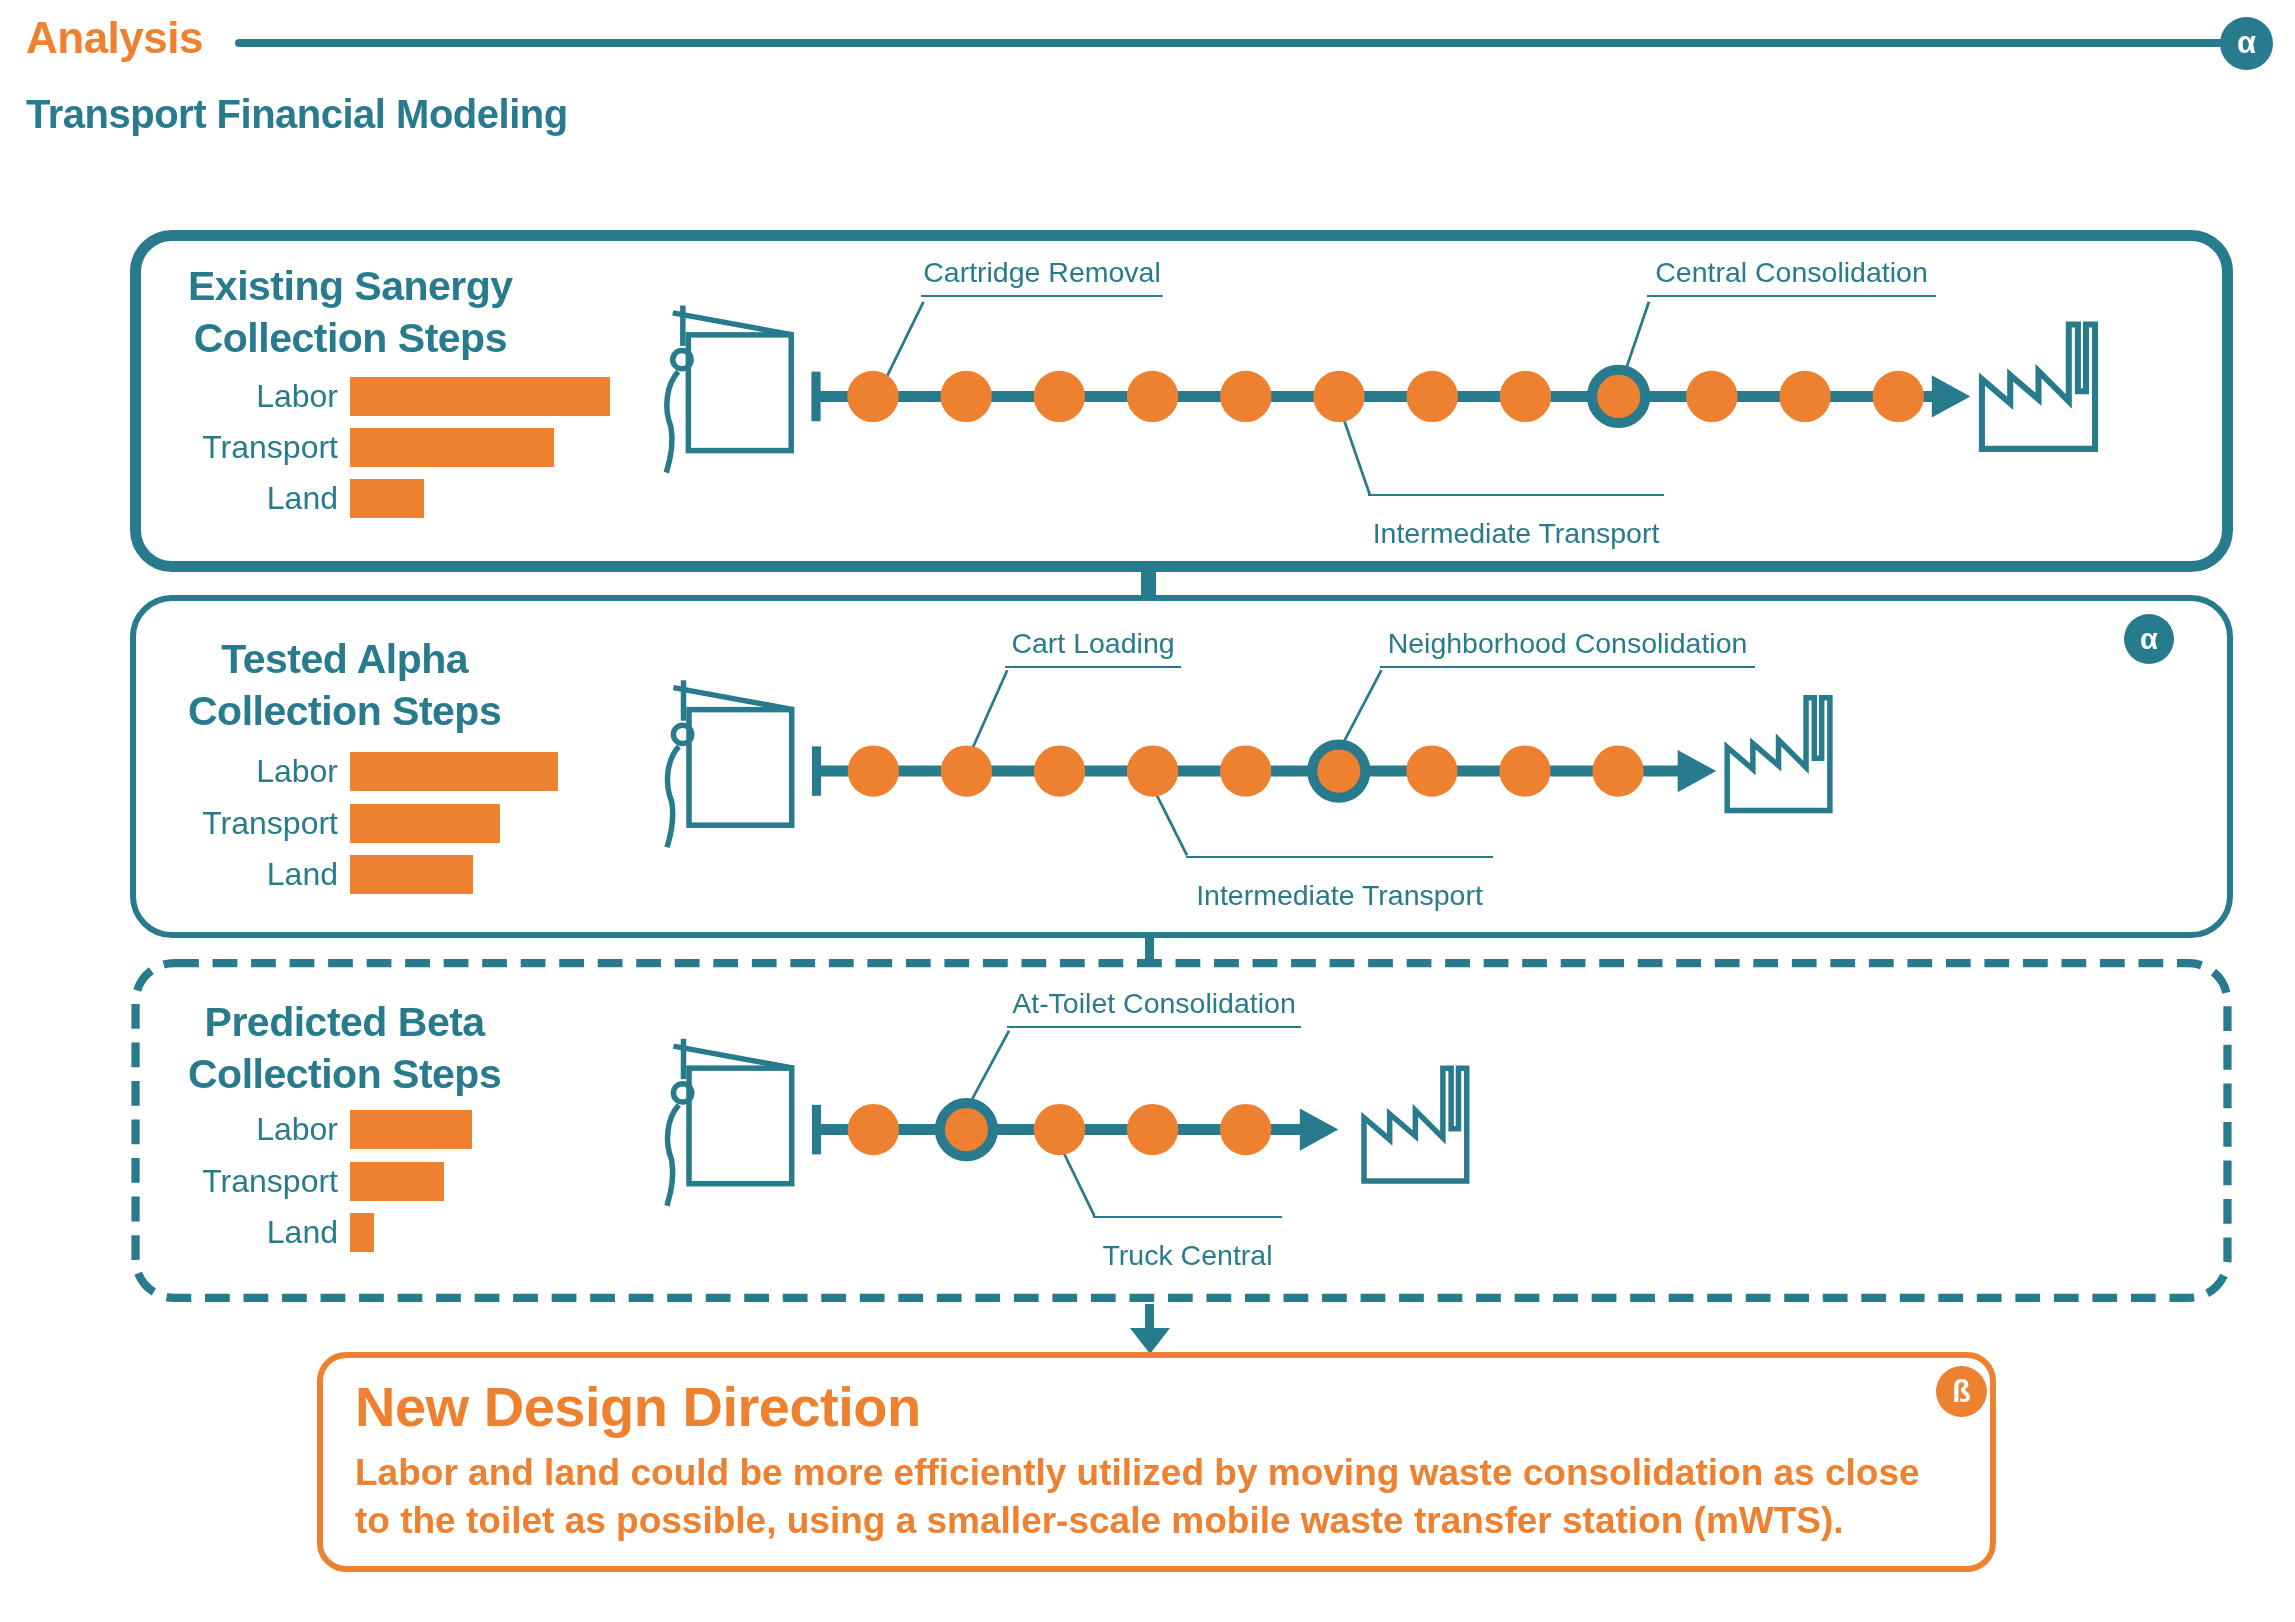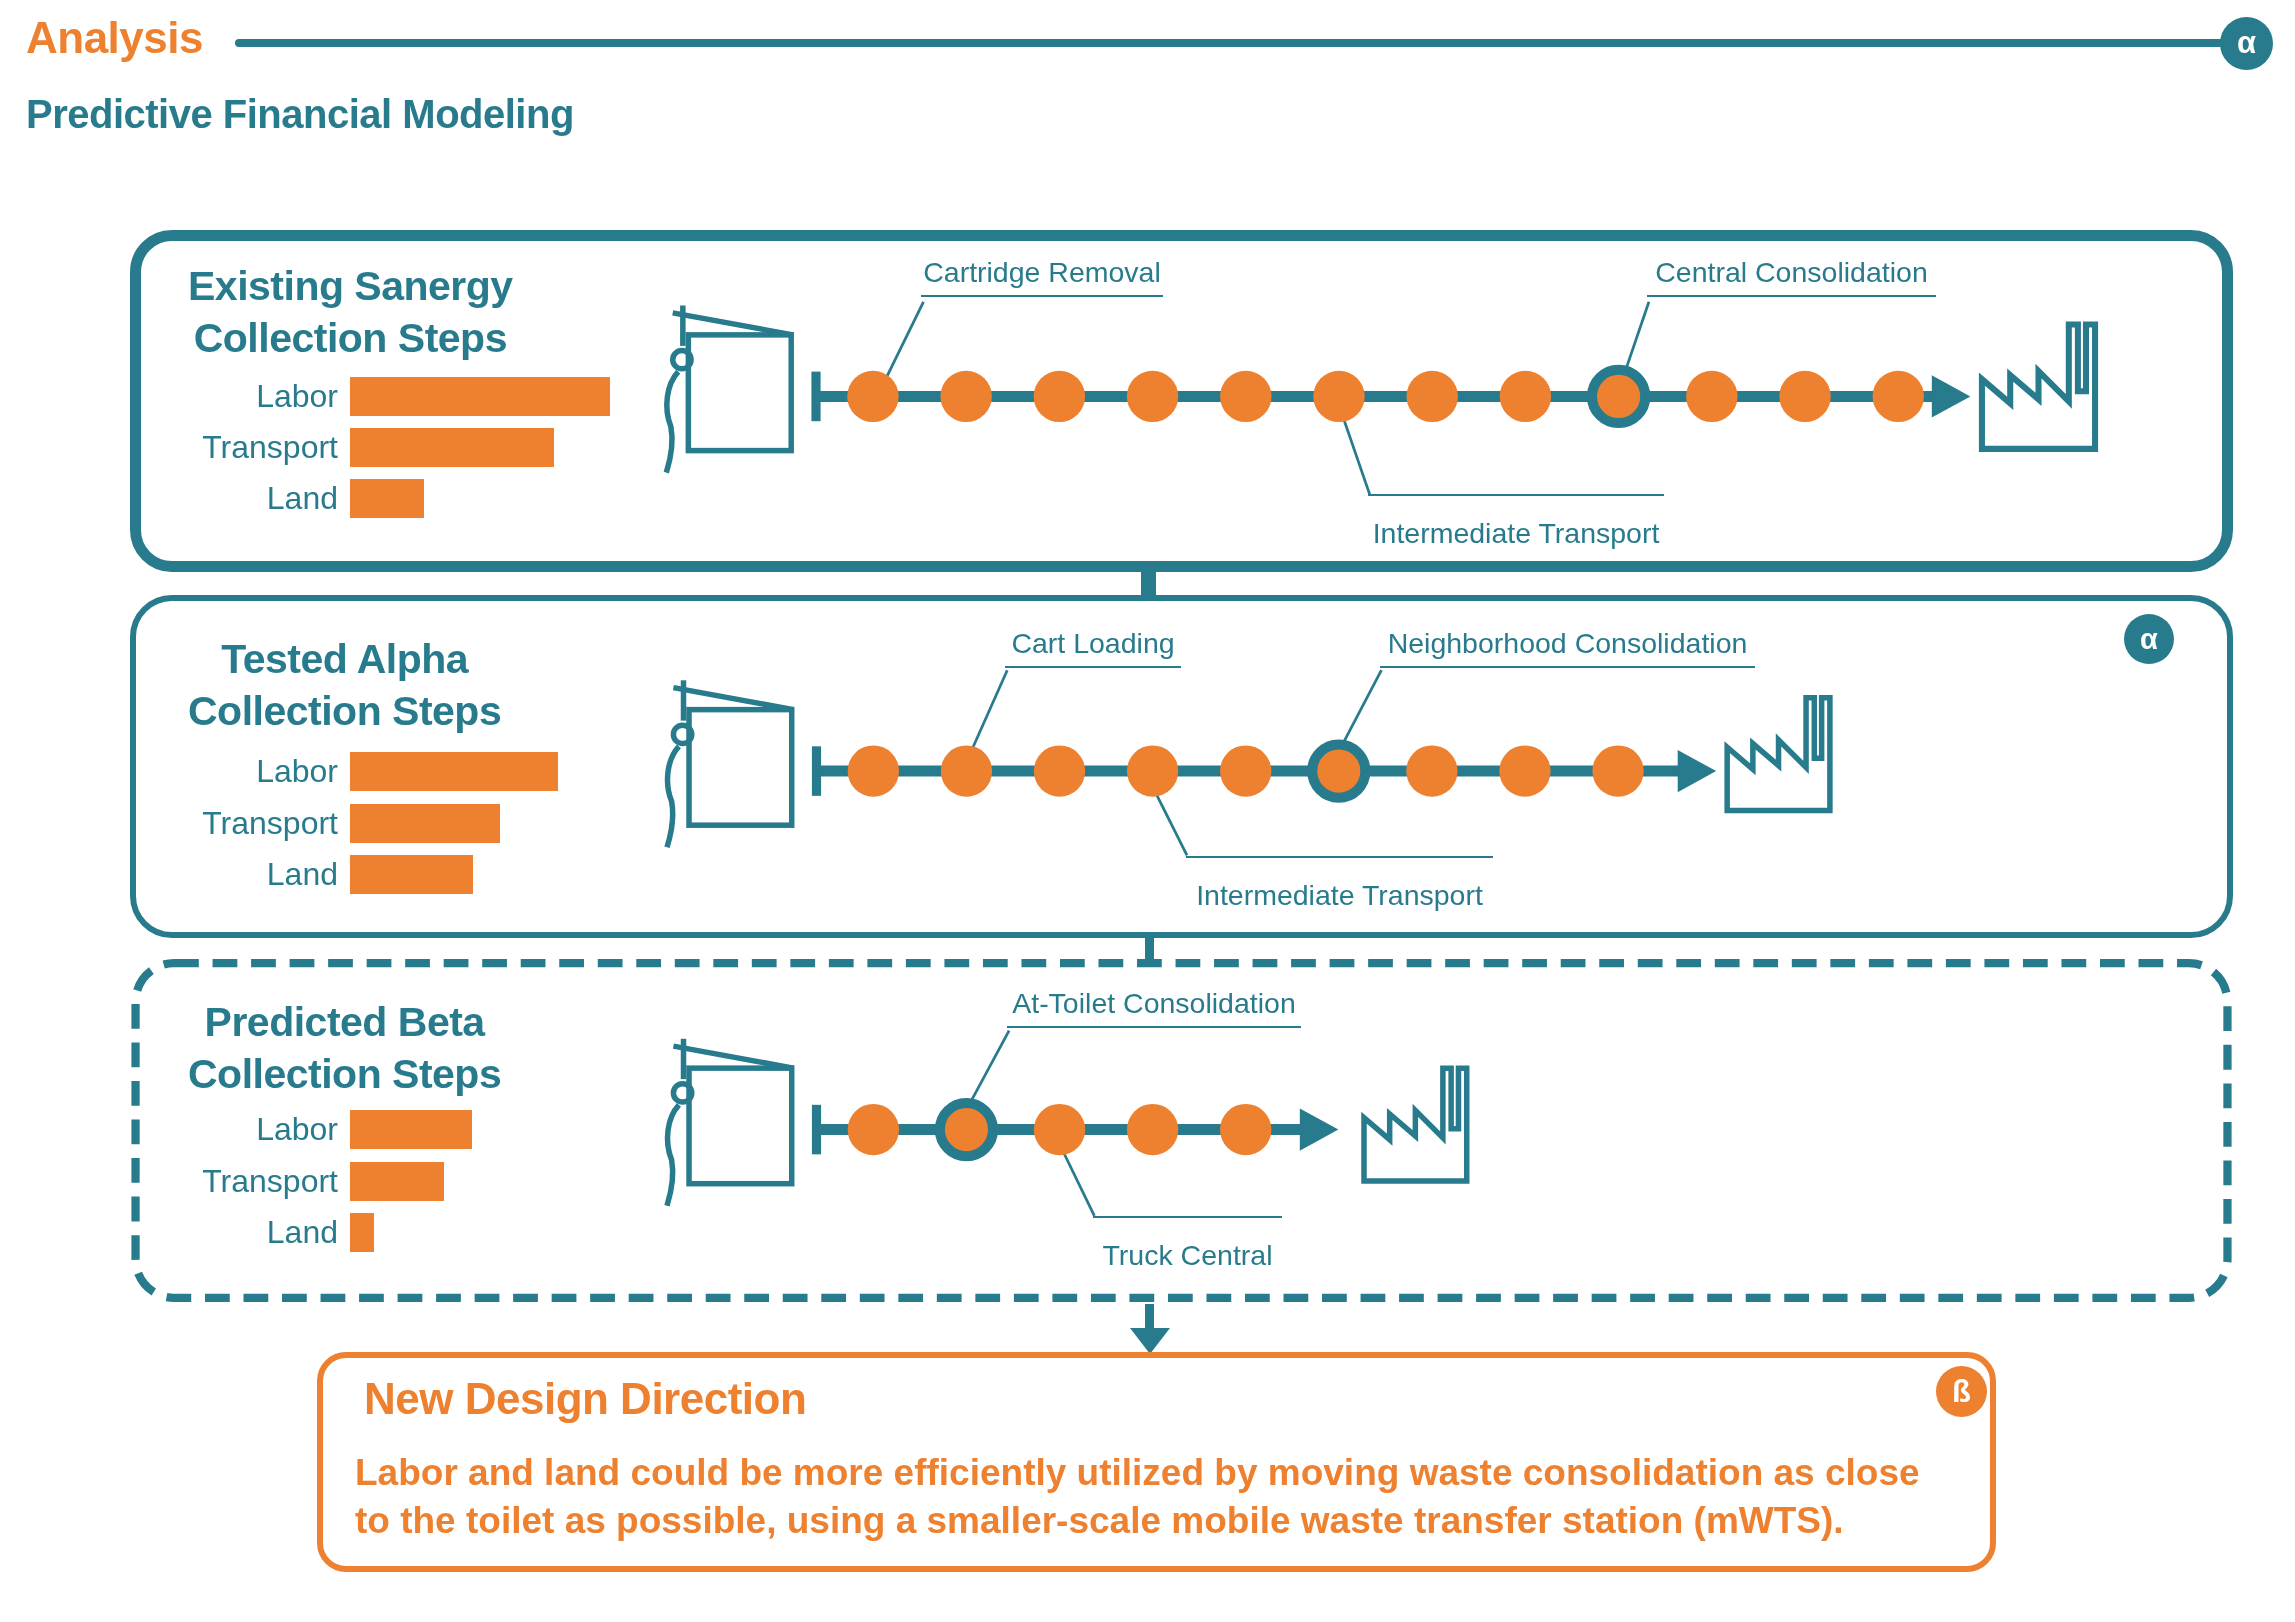--- a/index.html
+++ b/index.html
@@ -55,21 +55,21 @@
 
   
   .connector{background:var(--teal);}
   .c1{left:1141px;top:562px;width:14.7px;height:39px;}
   .c2{left:1145px;top:932px;width:9.2px;height:33px;}
   .c3{left:1145px;top:1304px;width:9.2px;height:26px;}
   .c3-arrow{left:1130px;top:1328px;width:0;height:0;border-left:20px solid transparent;border-right:20px solid transparent;border-top:26px solid var(--teal);}
 
   
   .conclusion{left:317px;top:1352px;width:1679px;height:220px;border:6.4px solid var(--orange);border-radius:29px;background:#fff;}
-  .conclusion-title{left:364px;top:1374px;font-size:44px;font-weight:bold;color:var(--orange);letter-spacing:-0.5px;}
+  .conclusion-title{left:355px;top:1374px;font-size:56px;font-weight:bold;color:var(--orange);letter-spacing:-0.5px;}
   .conclusion-badge{left:1936px;top:1366px;width:51px;height:51px;font-size:31px;}
   .conclusion-body{left:355px;top:1449px;font-size:37px;line-height:48px;font-weight:bold;color:var(--orange);white-space:nowrap;}
 </style>
 </head>
 <body>
 
 <div id="page">
 
   <svg width="0" height="0" style="position:absolute">
     <defs>
@@ -82,21 +82,21 @@
       </g>
       <g id="factory-shape" class="stroke icon-stroke">
         <path d="M6,131 L6,62 L34,86 L34,58 L62,82 L62,54 L92,84 L92,8 L101,8 L101,74 L109,74 L109,8 L118,8 L118,131 Z"></path>
       </g>
     </defs>
   </svg>
 
   <div class="abs kicker">Analysis</div>
   <div class="abs header-rule"></div>
   <div class="abs badge header-badge">α</div>
-  <div class="abs page-title">Predictive Financial Modeling</div>
+  <div class="abs page-title">Transport Financial Modeling</div>
 
   <div class="abs panel panel-1"></div>
   <div class="abs panel-title pt-1">
     <div>Existing Sanergy</div>
     <div>Collection Steps</div>
   </div>
 
   <div class="abs bar-label" style="left:118px;top:377px">Labor</div>
   <div class="abs bar" style="left: 350px; top: 377px; width: 260px;"></div>
   <div class="abs bar-label" style="left:118px;top:428px">Transport</div>

